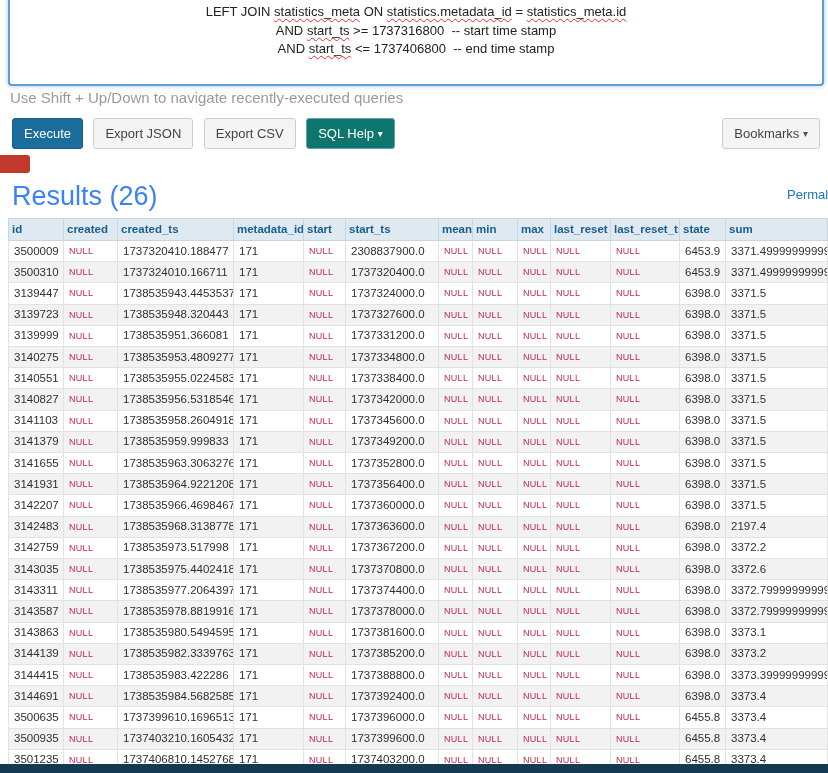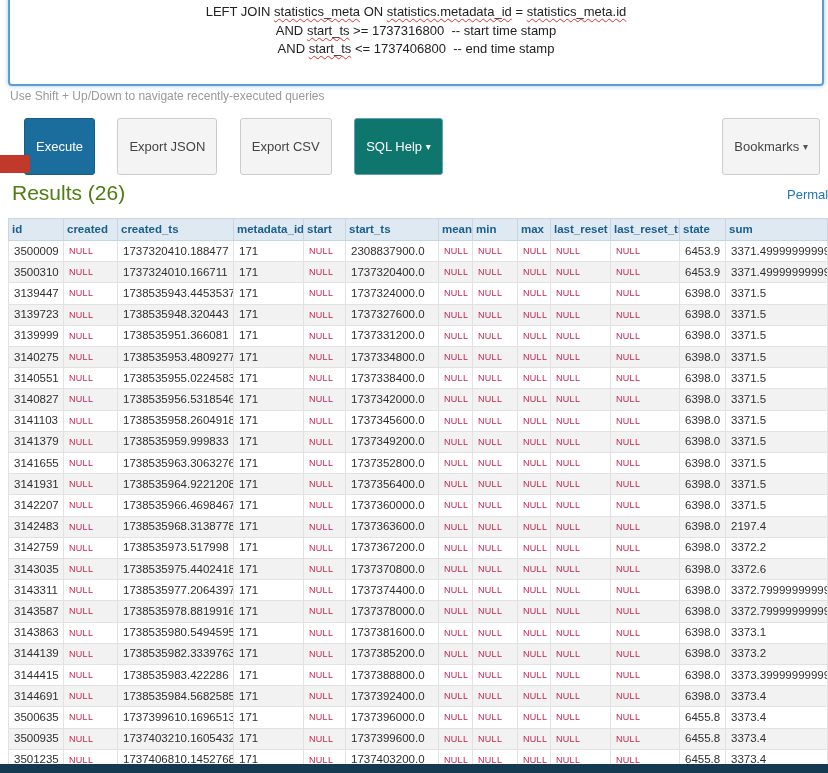--- a/index.html
+++ b/index.html
@@ -17,44 +17,44 @@
     padding:7px 8px; font-size:13px; line-height:18.5px; color:#222;
     overflow:hidden;
   }
   .ed-line { white-space:pre;text-align:center; }
   .misspelled {
     text-decoration:underline; text-decoration-style:wavy;
     text-decoration-color:#e03131; text-decoration-thickness:1px;
     text-underline-offset:2px; text-decoration-skip-ink:none;
   }
 
-  .hint { position:absolute; top:89px; left:10px; font-size:12px; color:#9a9a9a; }
+  .hint { position:absolute; top:89px; left:10px; font-size:15px; color:#9a9a9a; }
 
   
   .toolbar { position:absolute; top:118px; left:12px; right:8px; height:30px; }
   .btn {
     display:inline-block; font-family:"Liberation Sans",sans-serif;
-    font-size:13px; line-height:15px; padding:20px 11px; margin-right:6px;
+    font-size:13px; line-height:15px; padding:7px 11px; margin-right:6px;
     border:1px solid #cccccc; border-radius:3px;
-    background:#f4f4f4; color:#444; cursor:pointer; vertical-align:top;margin-left:12px;
+    background:#f4f4f4; color:#444; cursor:pointer; vertical-align:top;
   }
   .btn.primary { background:#1b6d9e; border-color:#175d87; color:#fff; }
   .btn.help { background:#0f766e; border-color:#639ebf; color:#fff; }
   .btn.bookmarks { position:absolute; right:0; top:0; margin-right:0;text-align:right; }
   .caret { font-size:10px; vertical-align:1px; }
   .btn.bookmarks .caret { color:#555; }
 
   .alert-frag {
     position:absolute; top:155px; left:0; width:30px; height:18px;
     background:#c0392b; border-radius:0 3px 3px 0;
   }
 
   .results-title {
     position:absolute; top:181px; left:12px; margin:0;
-    font-size:21px; font-weight:400; color:#4d7c0f;
+    font-size:27px; font-weight:400; color:#3b82f6;
   }
   .permalink {
     position:absolute; top:187px; left:787px; font-size:13px;
     color:#2176bd; text-decoration:none; white-space:nowrap; cursor:pointer;
   }
 
   
   table.results {
     position:absolute; top:218px; left:8px; width:820px;
     border-collapse:collapse; table-layout:fixed;

